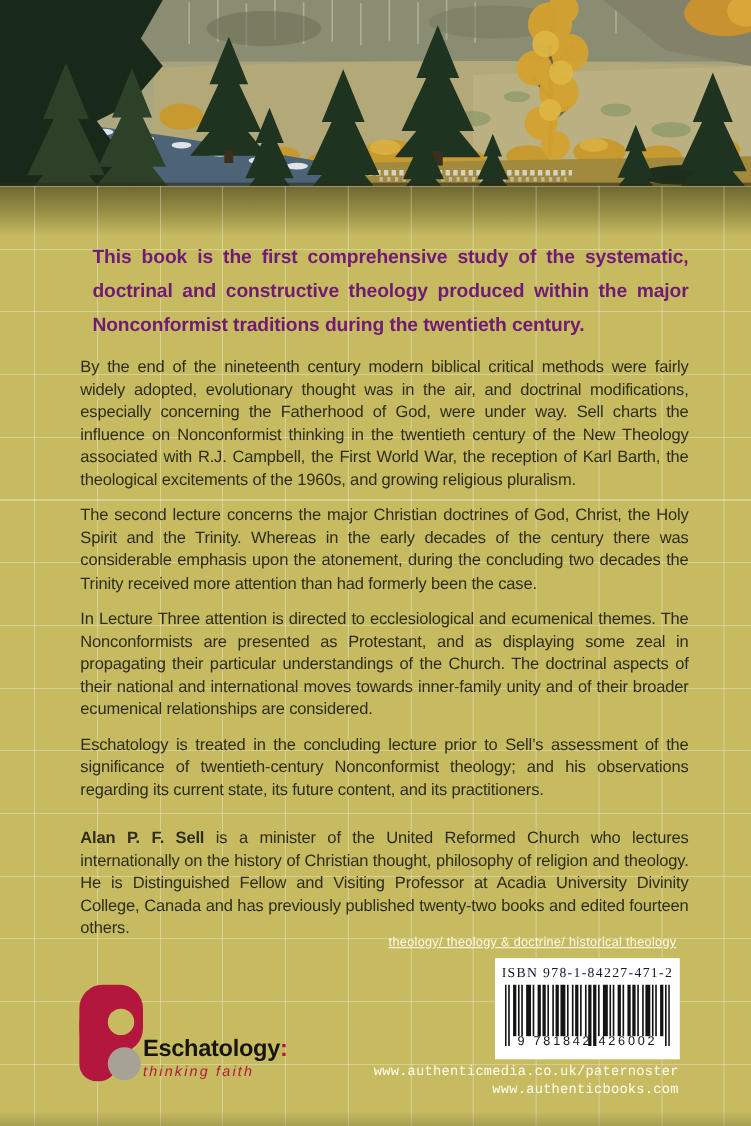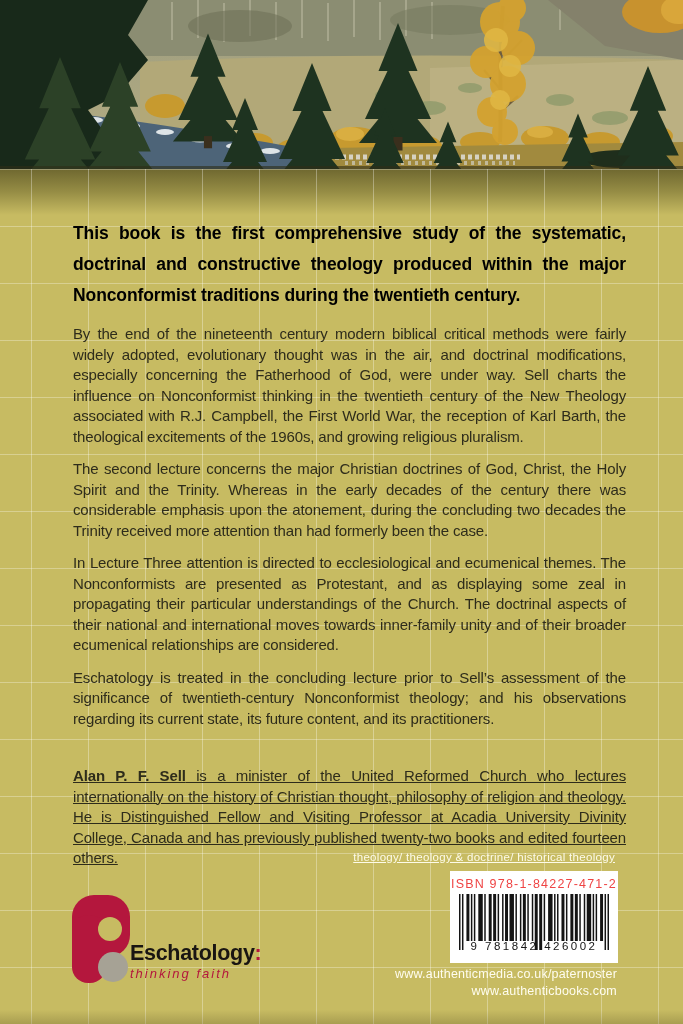--- a/index.html
+++ b/index.html
@@ -30,59 +30,59 @@
       repeating-linear-gradient(to right, rgba(255,255,255,.32) 0 1px, transparent 1px 57px),
       repeating-linear-gradient(to bottom, rgba(255,255,255,.30) 0 1px, transparent 1px 57px);
     background-position:31px 0, 0 0;
     pointer-events:none;
   }
   .content{
     position:absolute;left:73px;width:553px;top:218px;z-index:2;
     text-align:justify;
   }
   .intro{
-    margin:0 0 13px 0;
-    font-size:17.5px;font-weight:bold;line-height:31px;color:#000000;
+    margin:0 0 13px 11px;
+    font-size:17.5px;font-weight:bold;line-height:31px;color:#701a75;
     letter-spacing:-0.1px;
   }
   .body-p{
     margin:0 0 12px 0;
     font-size:15px;line-height:20.5px;color:var(--text-dark);
     letter-spacing:-0.15px;
   }
-  .bio{margin-top:37px;text-decoration:underline;}
+  .bio{margin-top:23px;}
   .bio .bold{font-weight:bold;}
   .category{
     position:absolute;right:68px;top:851px;z-index:2;
     font-size:11.5px;color:#fdfbe9;letter-spacing:.3px;text-decoration:underline;
   }
   .isbn-box{
     position:absolute;left:450px;top:871px;width:168px;height:92px;z-index:3;
     background:#ffffff;text-align:center;
   }
   .isbn-label{
-    margin-top:6px;font-size:12.5px;color:#ef4444;letter-spacing:1.2px;
-    font-family:Liberation Sans, sans-serif;white-space:nowrap;
+    margin-top:6px;font-size:12.5px;color:#0f172a;letter-spacing:1.2px;
+    font-family:Liberation Serif, serif;white-space:nowrap;
   }
   .barcode{position:relative;margin-top:3px;}
   .bars{height:56px;display:flex;justify-content:center;}
   .digits{
     position:absolute;left:0;right:0;bottom:-2px;
     font-size:11.5px;letter-spacing:2.5px;color:#141414;
     background:transparent;white-space:nowrap;
   }
   .logo{position:absolute;left:66px;top:893px;width:270px;height:100px;z-index:2;}
   .pmark{position:absolute;left:6px;top:2px;width:60px;height:90px;}
   .logo-text{position:absolute;left:64px;top:48px;white-space:nowrap;}
   .pname{font-size:21.5px;font-weight:bold;color:#191512;letter-spacing:-0.3px;}
   .pname .red{color:var(--brand-red);}
   .ptag{font-size:13px;font-style:italic;font-weight:normal;color:var(--brand-red);letter-spacing:2px;margin-top:0px;}
   .urls{
     position:absolute;right:66px;top:966px;z-index:2;text-align:right;
-    font-size:12.5px;line-height:16.5px;color:#fffdf0;letter-spacing:.2px;
+    font-size:12.5px;line-height:16.5px;color:#fffdf0;letter-spacing:.2px;font-family:Liberation Mono, monospace;
   }
 </style>
 </head>
 <body>
 
 <div class="cover">
 
   <svg class="photo" viewBox="0 0 683 169" preserveAspectRatio="none" aria-hidden="true">
     <defs>
       <linearGradient id="hillGrad" x1="0" y1="0" x2="0" y2="1">

